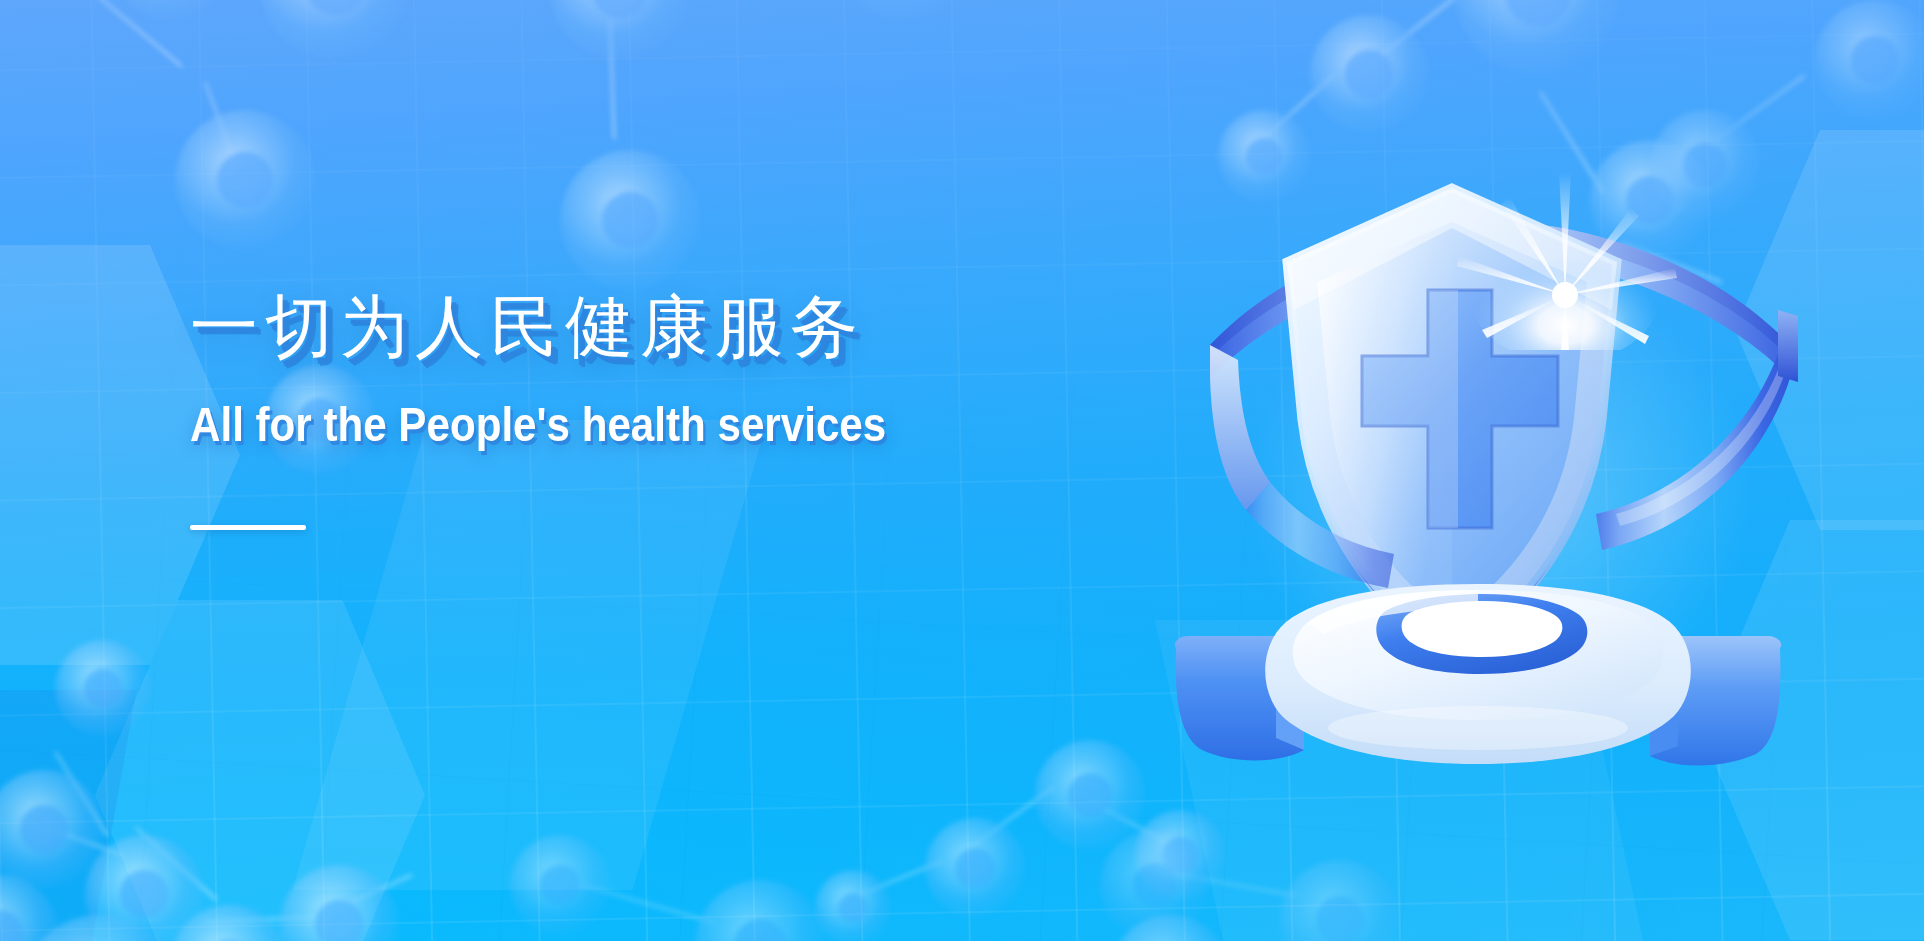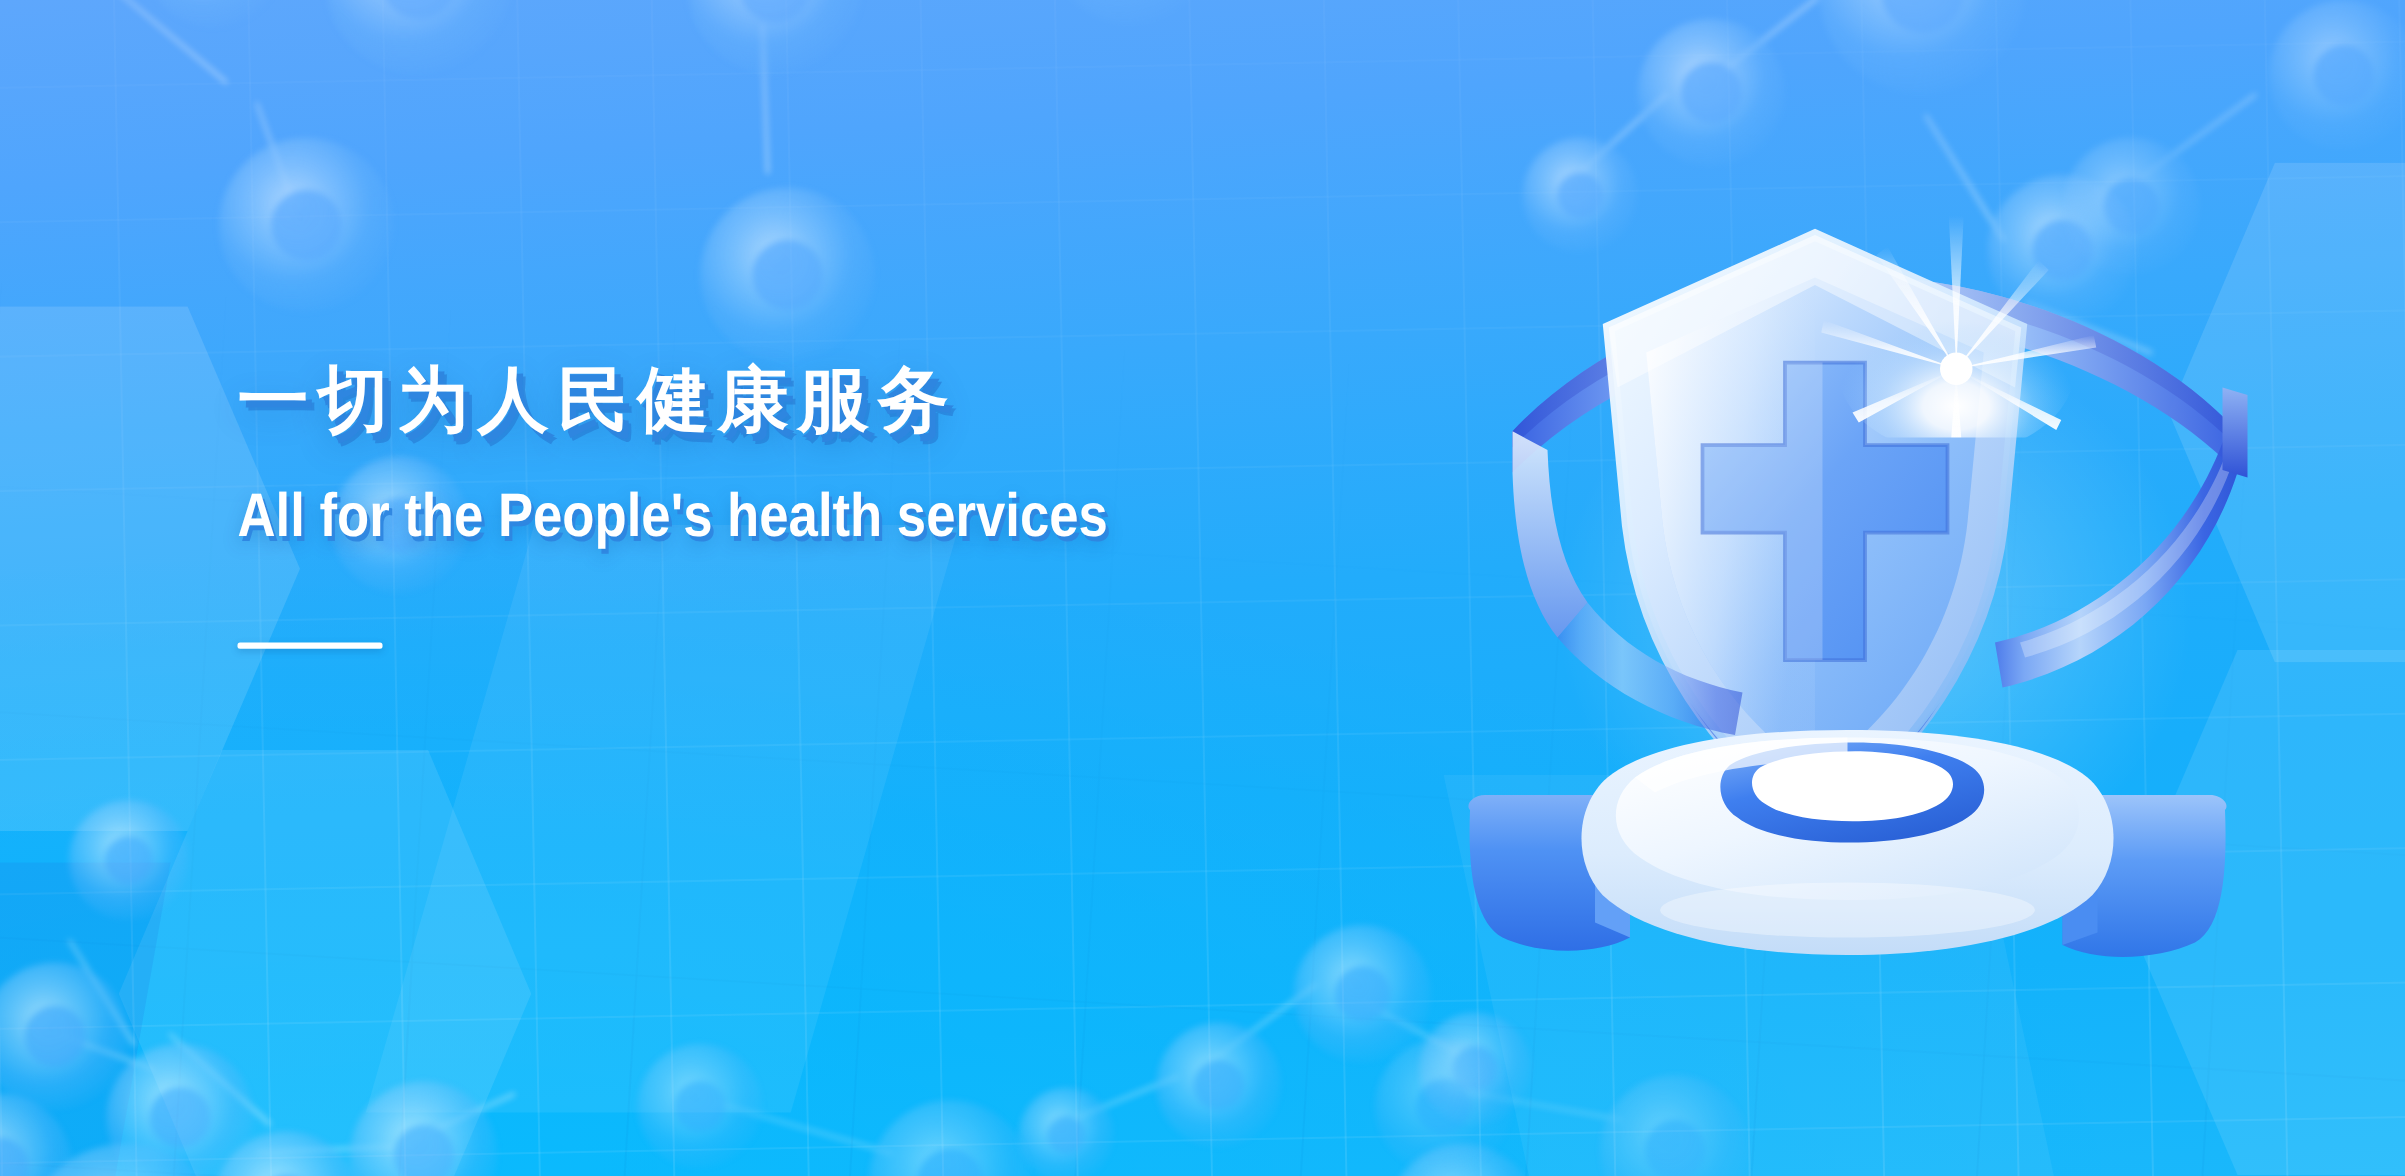--- a/index.html
+++ b/index.html
@@ -73,23 +73,23 @@
     position:absolute;height:3px;border-radius:3px;
     background:linear-gradient(90deg, rgba(255,255,255,.50), rgba(255,255,255,.72));
     transform-origin:0 50%;
   }
 
   
   .copy{position:absolute;left:190px;top:292px;}
 
   .headline{
     margin:0;
-    font-size:57px;
+    font-size:68px;
     line-height:1;
-    font-weight:700;
+    font-weight:400;
     letter-spacing:7px;
     color:#ffffff;
     white-space:nowrap;
     text-shadow:
        5px 6px 0 #2e86e0,
        7px 8px 0 rgba(37,116,205,.55),
        0 10px 26px rgba(10,70,140,.30);
   }
 
   .subtitle{

